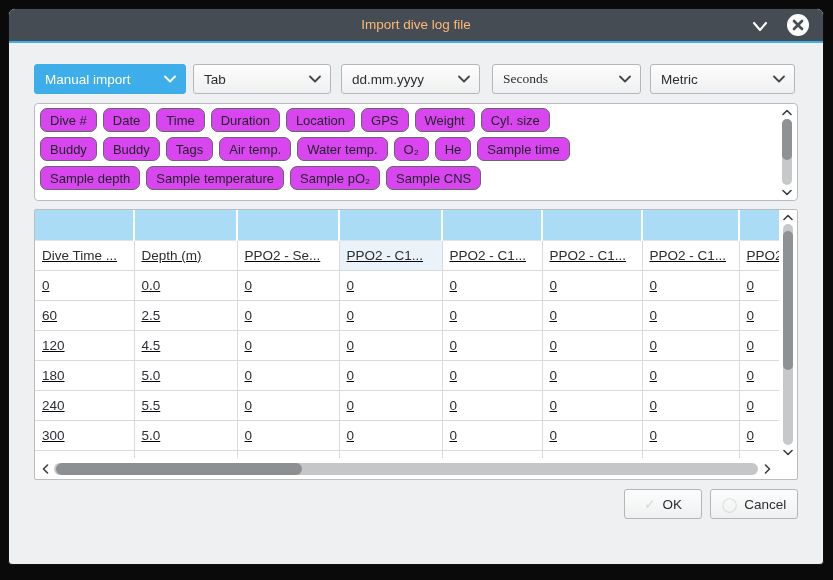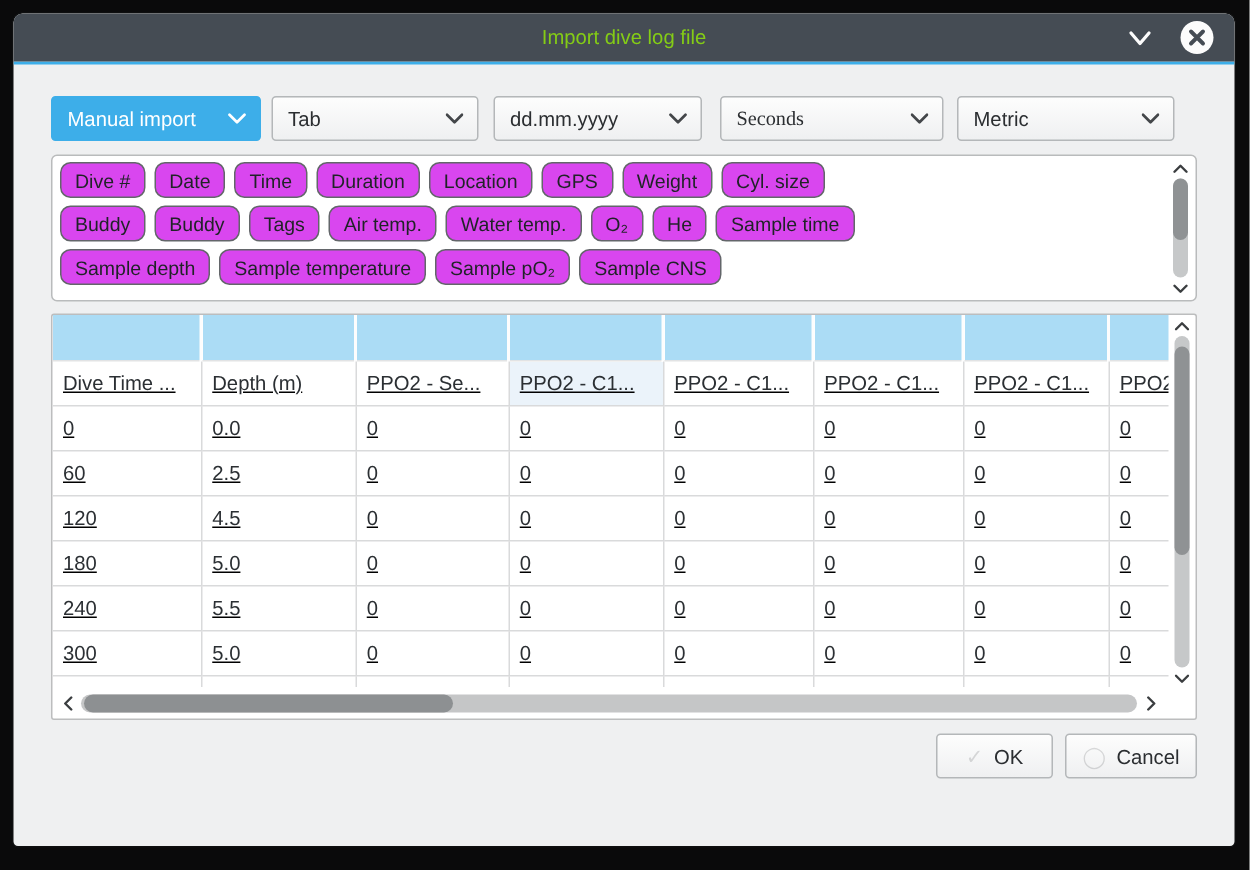--- a/index.html
+++ b/index.html
@@ -11,40 +11,40 @@
   }
   .window{
     position:absolute;left:8px;top:8px;width:816px;height:557px;
     background:#eff0f1;border:1px solid #0e0f10;
     border-radius:7px 7px 4px 4px;overflow:hidden;box-sizing:border-box;
   }
   
   .titlebar{height:32px;background:#454c54;position:relative;}
   .titlebar .title{
     position:absolute;left:0;top:0;width:100%;height:32px;line-height:32px;
-    text-align:center;color:#84cc16;font-size:13.5px;
+    text-align:center;color:#fdba74;font-size:13.5px;
   }
   .tb-chevron{position:absolute;right:54px;top:10px;width:18px;height:13px;cursor:pointer;}
   .tb-close{
     position:absolute;right:14px;top:5px;width:22px;height:22px;border-radius:50%;
     background:#fcfcfc;display:flex;align-items:center;justify-content:center;cursor:pointer;
   }
   .accent{height:2px;background:#3daee9;}
   
   .content{padding:21px 25px 0 25px;}
   
   .combo-row{display:flex;}
   .combo{
     height:30px;box-sizing:border-box;border:1px solid #b4b7b9;border-radius:3px;
     background:linear-gradient(#fdfdfd,#eff0f1);
     display:flex;align-items:center;justify-content:space-between;
     padding:0 9px 0 10px;font-size:13.5px;color:#2b2e31;cursor:pointer;
   }
   .combo.active{background:#3daee9;border-color:#3daee9;color:#ffffff;}
-  .combo.c1{width:140px;margin-right:7px;}
+  .combo.c1{width:152px;margin-right:7px;}
   .combo.c2{width:138px;margin-right:10px;}
   .combo.c3{width:139px;margin-right:12px;text-align:right;}
   .combo.c4{width:149px;margin-right:9px;font-family:Liberation Serif, serif;}
   .combo.c5{width:145px;}
   .combo svg{flex:none;margin-left:6px;}
   
   .tags-box{
     margin-top:9px;height:98px;background:#ffffff;border:1px solid #b9bbbc;border-radius:4px;
     position:relative;overflow:hidden;padding:4px 24px 0 5px;box-sizing:border-box;
   }

